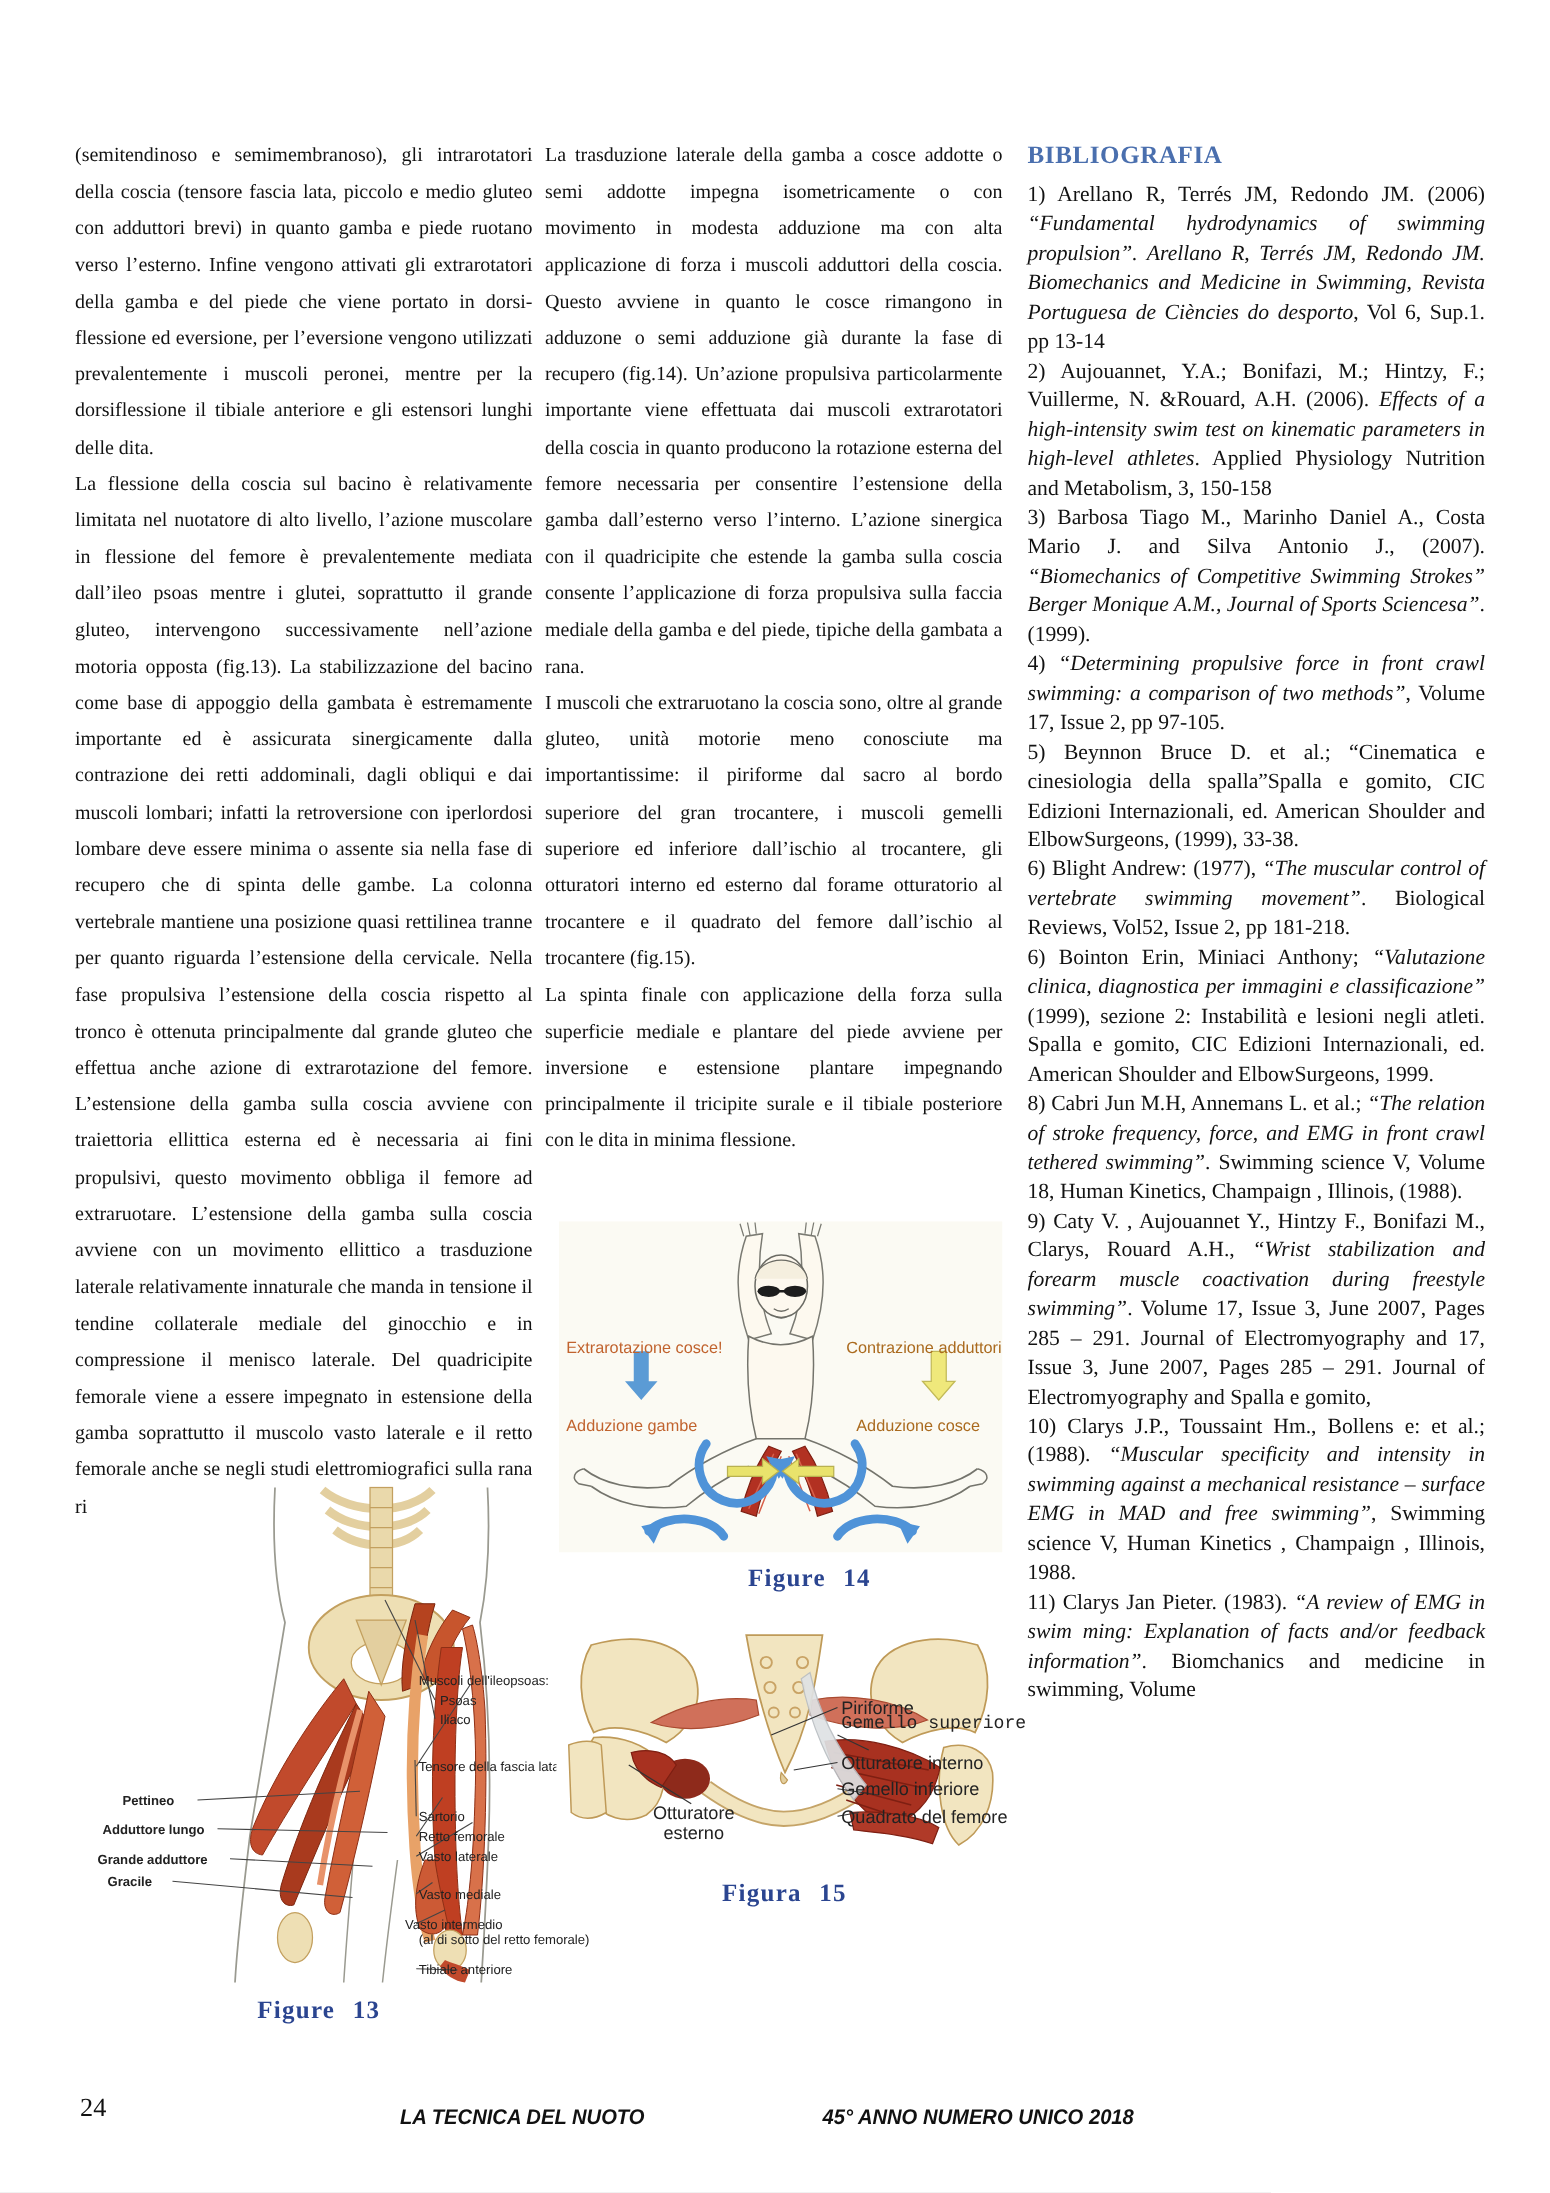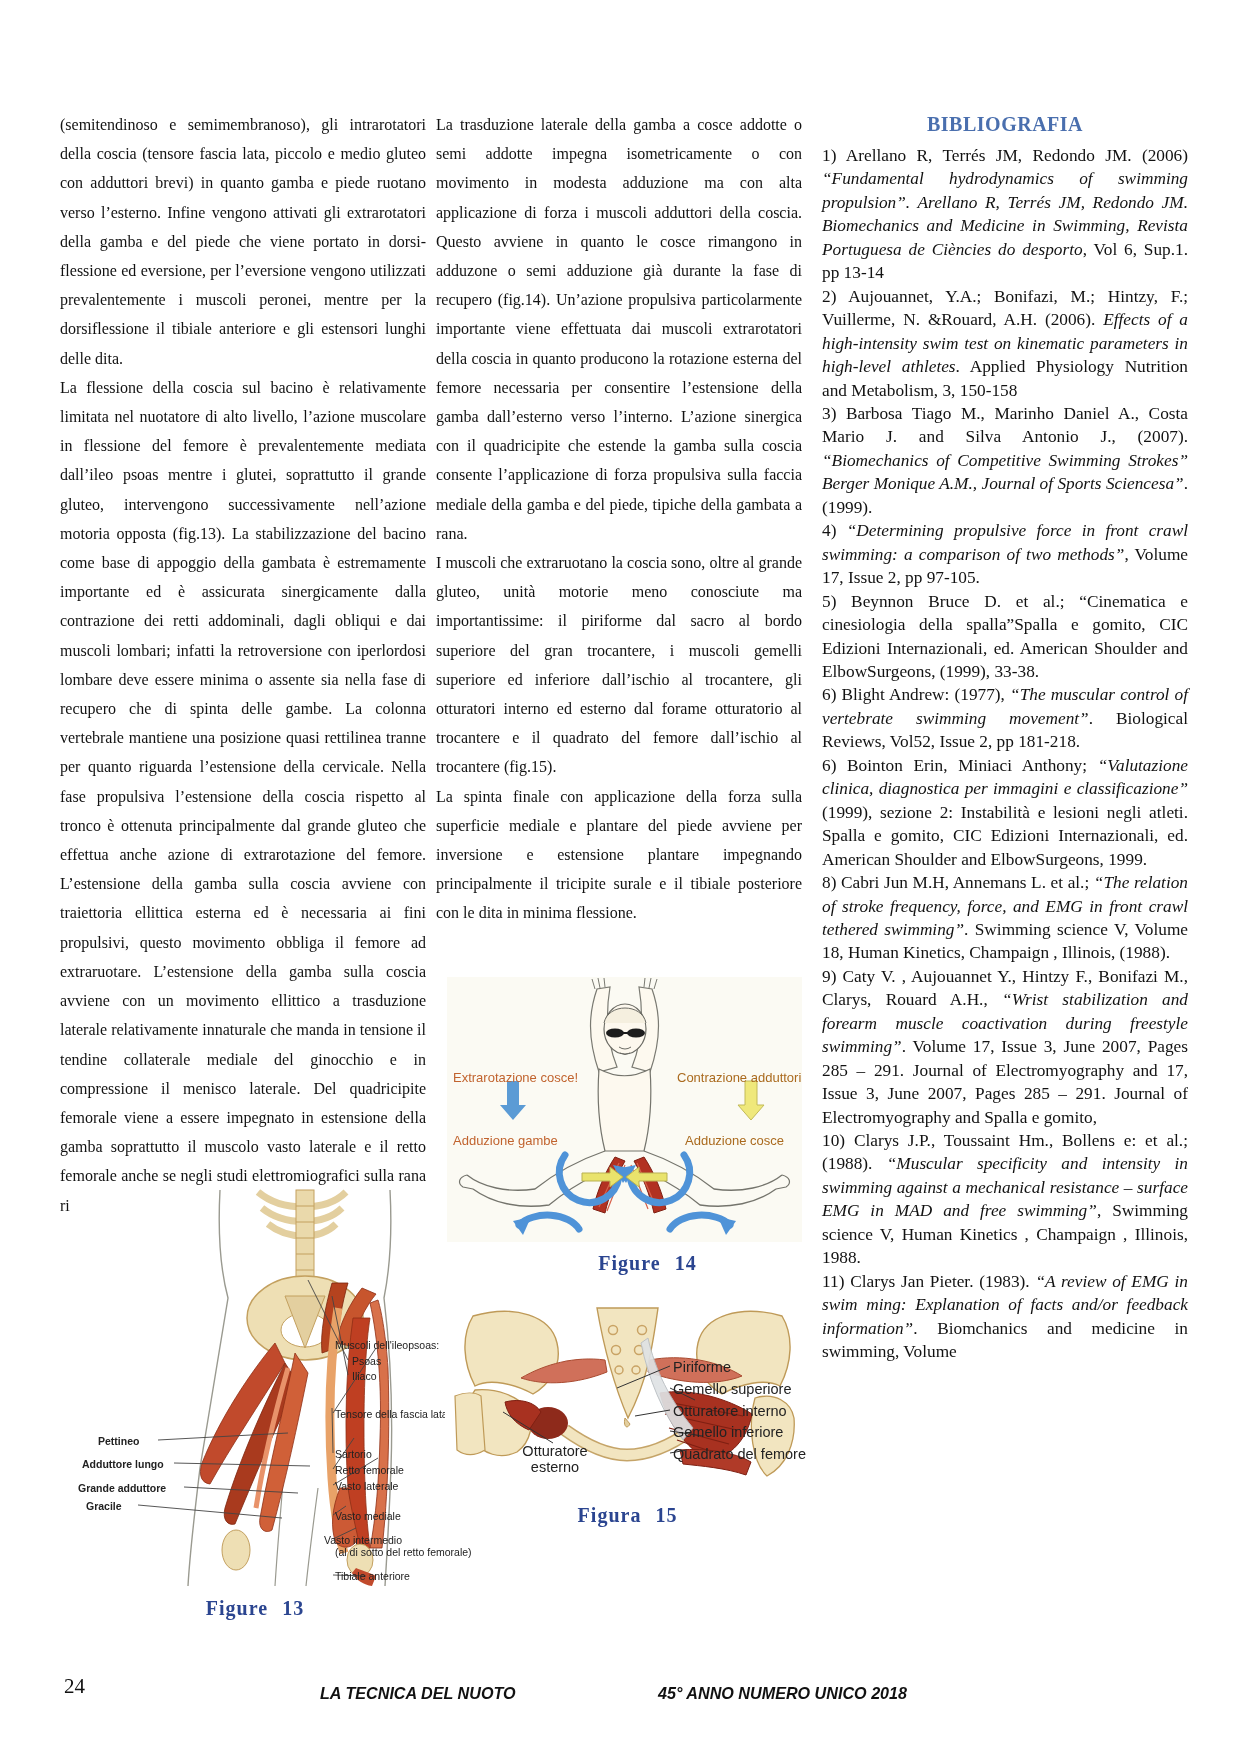--- a/index.html
+++ b/index.html
@@ -5,21 +5,21 @@
   html,body{margin:0;padding:0;background:#e8e8e8;}
   .page{position:relative;width:1240px;height:1754px;background:#ffffff;overflow:hidden;
         font-family:"Liberation Serif",serif;color:#121212;}
   .col{position:absolute;top:110px;width:366px;font-size:16px;line-height:29.2px;
        text-align:justify;hyphens:auto;}
   .col1{left:60px;}
   .col2{left:436px;}
   .para{margin:0;}
   .bib{position:absolute;left:822px;top:112px;width:366px;font-size:17.3px;line-height:23.45px;
        text-align:justify;hyphens:auto;}
-  .bib-title{margin:0 0 8px 0;text-align:center;color:#4a6fae;font-size:20px;font-weight:bold;
+  .bib-title{margin:0 0 8px 0;color:#4a6fae;font-size:20px;font-weight:bold;
              letter-spacing:.5px;line-height:24px;}
   .bib-entry{margin:0;}
   .it{font-style:italic;}
   .fig{position:absolute;}
   .fig svg{position:absolute;left:0;top:0;}
   .fig-label{position:absolute;font-family:"Liberation Sans",sans-serif;color:#222;white-space:nowrap;line-height:1.1;}
   #fig13 .fig-label{font-size:10.5px;}
   #fig14 .fig-label{font-size:13px;}
   #fig15 .fig-label{font-size:14.5px;}
   #fig13{left:70px;top:1188px;width:370px;height:400px;}
@@ -229,21 +229,21 @@
       <g stroke="#333" stroke-width="1">
         <path d="M225 68 L172 90"></path>
         <path d="M225 90 L250 102"></path>
         <path d="M225 112 L190 118"></path>
         <path d="M225 133 L258 138"></path>
         <path d="M225 155 L242 152"></path>
         <path d="M108 145 L58 114"></path>
       </g>
     </svg>
   <span class="fig-label" style="left: 228px; top: 62px;">Piriforme</span>
-      <span class="fig-label" style="left: 228px; top: 84px;">Gemello superiore</span>
+      <span class="fig-label" style="left: 228px; top: 74px; font-family: Liberation Mono, monospace;">Gemello superiore</span>
       <span class="fig-label" style="left: 228px; top: 106px; text-align: right;">Otturatore interno</span>
       <span class="fig-label" style="left: 228px; top: 127px;">Gemello inferiore</span>
       <span class="fig-label" style="left: 228px; top: 149px;">Quadrato del femore</span>
       <span class="fig-label" style="left: 60px; top: 146px; width: 100px; white-space: normal; text-align: center;">Otturatore esterno</span>
     </div>
   <div class="fig-caption" id="cap15">Figura 15</div>
 
   <div class="page-num">24</div>
   <div class="footer-center" id="footer-left">LA TECNICA DEL NUOTO</div>
   <div class="footer-center" id="footer-right">45° ANNO NUMERO UNICO 2018</div>

